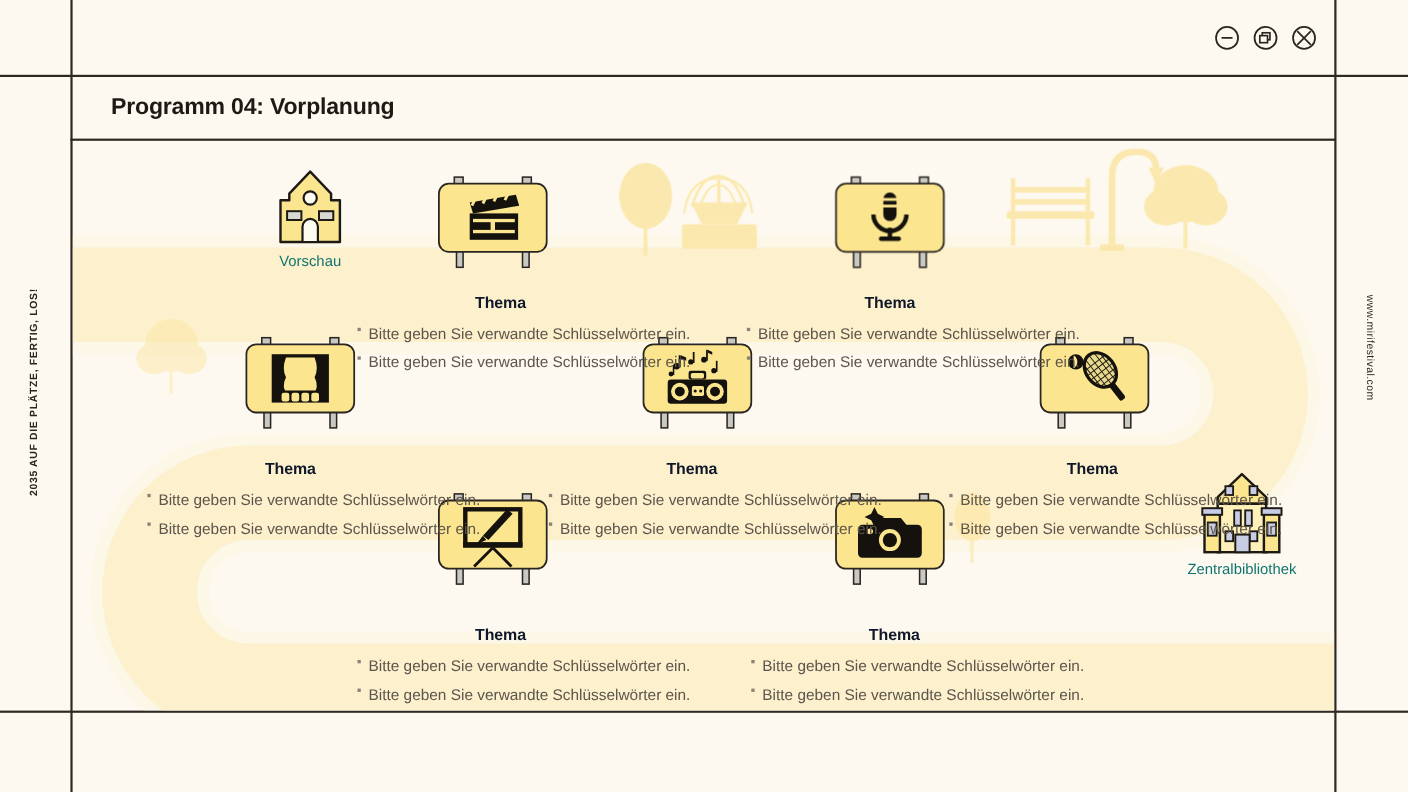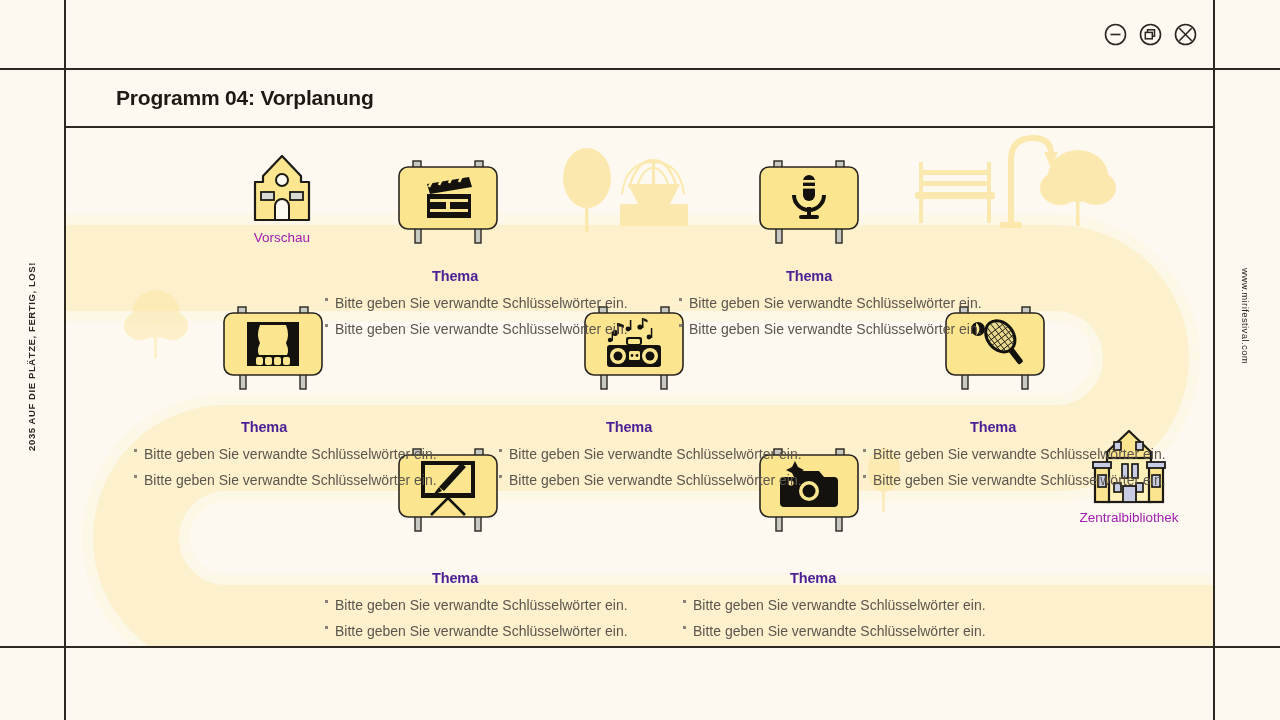--- a/index.html
+++ b/index.html
@@ -19,21 +19,21 @@
   .fl-h-title{left:64px;top:126px;width:1150px;height:2px;}
   .fl-h-bottom{left:0;top:646px;width:1280px;height:2px;}
 
   
   .win-controls{position:absolute;right:82px;top:22px;display:flex;gap:10px;align-items:center;}
   .win-btn{width:25px;height:25px;display:block;}
   .win-btn svg{display:block;}
 
   
   .page-title{
-    position:absolute;left:116px;top:86px;
+    position:absolute;left:101px;top:86px;
     font-size:21px;font-weight:bold;letter-spacing:-0.2px;
     color:#1d1a16;
   }
 
   
   .v-text{
     position:absolute;
     font-size:9.5px;letter-spacing:0.6px;
     color:#2a2520;white-space:nowrap;
   }
@@ -54,26 +54,26 @@
   .road-svg{position:absolute;left:0;top:0;}
   .scenery-svg{position:absolute;left:0;top:0;}
 
   
   .billboard{position:absolute;width:110px;height:95px;}
   .billboard svg{display:block;}
 
   
   .landmark{position:absolute;text-align:center;width:170px;}
   .landmark svg{display:block;margin:0 auto;}
-  .landmark-label{font-size:13.5px;color:#a21caf;margin-top:2px;white-space:nowrap;}
+  .landmark-label{font-size:13.5px;color:#0f766e;margin-top:2px;white-space:nowrap;}
 
   
   .block{position:absolute;width:262px;}
   .block .heading{
-    font-size:14.5px;font-weight:bold;color:#4c1d95;
+    font-size:14.5px;font-weight:bold;color:#0f172a;
     text-align:center;margin-bottom:9px;letter-spacing:-0.1px;
   }
   .block ul{list-style:none;margin:0;padding:0;}
   .block li{
     font-size:14px;color:#5c554c;line-height:1.55;
     position:relative;padding-left:11px;margin-bottom:4px;
     white-space:nowrap;
   }
   .block li:before{
     content:"";position:absolute;left:1px;top:5px;

